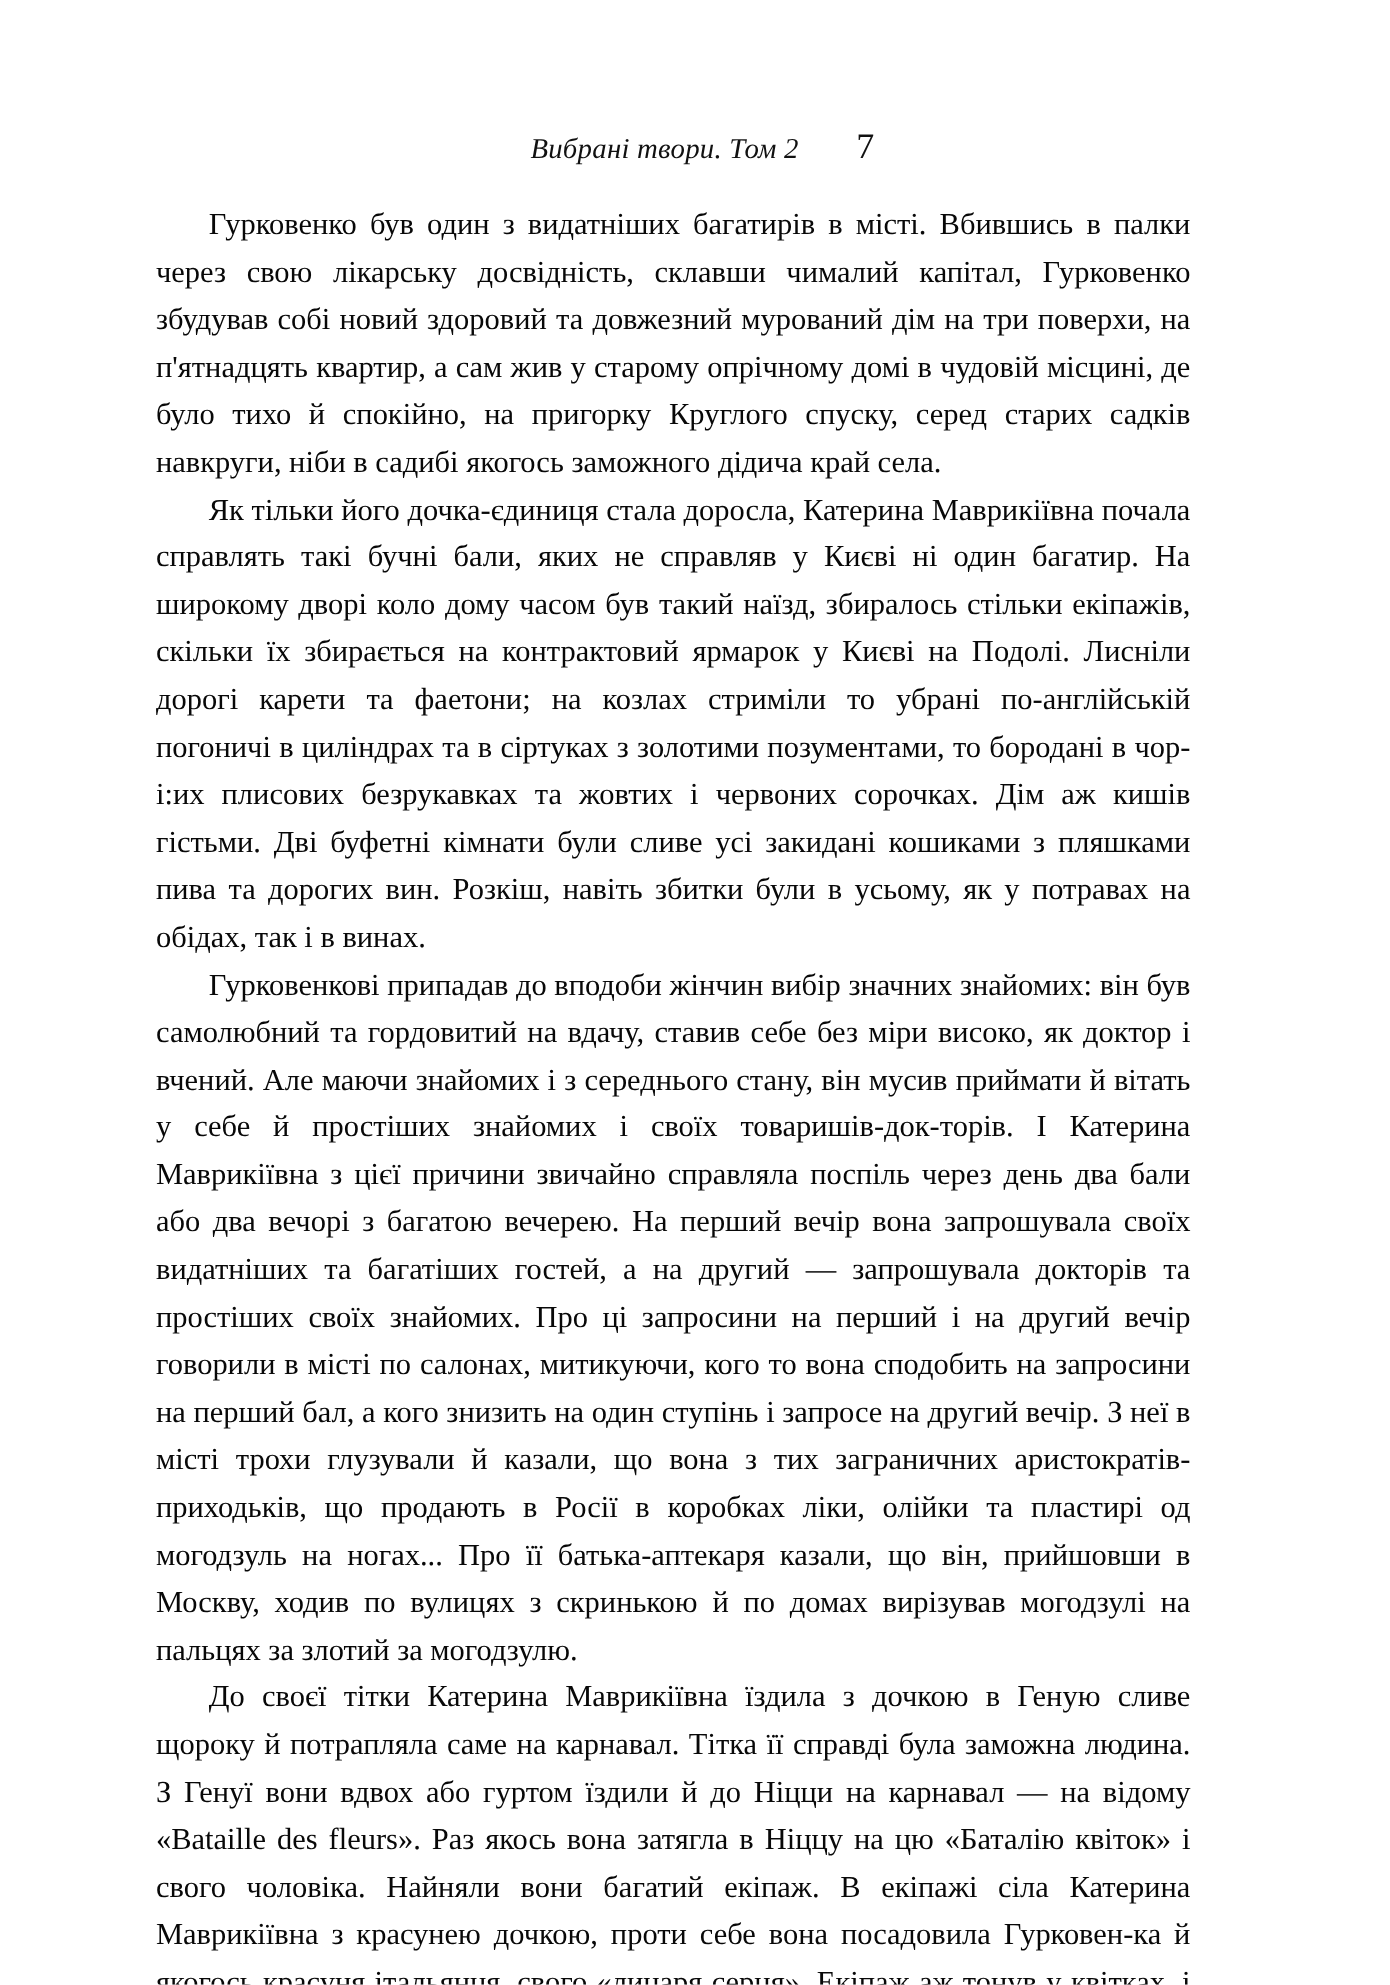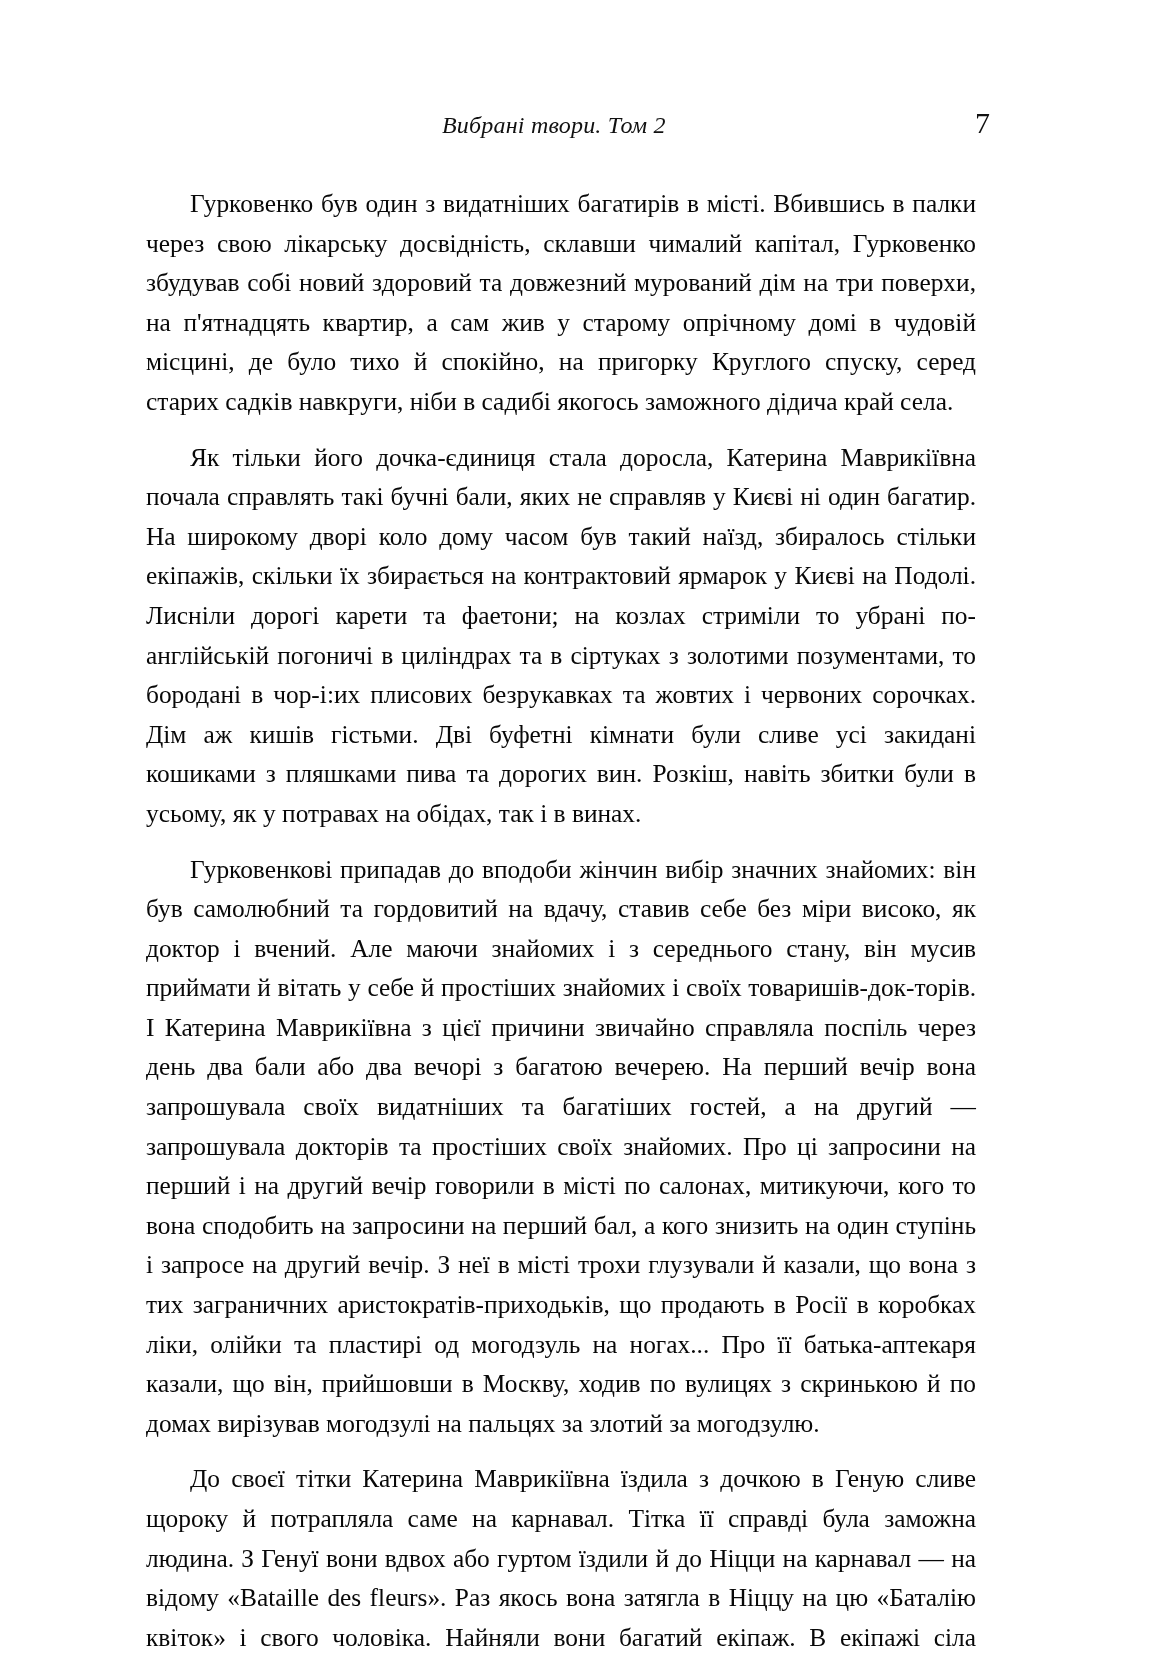--- a/index.html
+++ b/index.html
@@ -16,21 +16,21 @@
     box-sizing: border-box;
   }
   .running-head {
     position: absolute;
     left: 130px;
     top: 108px;
     width: 860px;
     height: 34px;
     display: flex;
     align-items: baseline;
-    justify-content: space-between;
+    justify-content: flex-start;
     gap: 48px;
   }
   .running-head-title {
     font-family: "Liberation Serif", "DejaVu Serif", serif;
     font-style: italic;
     font-size: 24px;
     color: #111111;
     letter-spacing: 0.2px;
     margin-left: 312px;
   }
@@ -48,21 +48,21 @@
     font-family: "Liberation Serif", "DejaVu Serif", serif;
     font-size: 25.4px;
     line-height: 39.6px;
     color: #080808;
     text-align: justify;
     text-justify: inter-word;
     hyphens: none;
     -webkit-font-smoothing: none;
   }
   .body-text p {
-    margin: 16px;
+    margin: 0;
     text-indent: 44px;
     text-align: justify;
   }
   .body-text p:last-child {
     text-align: justify;
   }
 </style>
 </head>
 <body>
 

